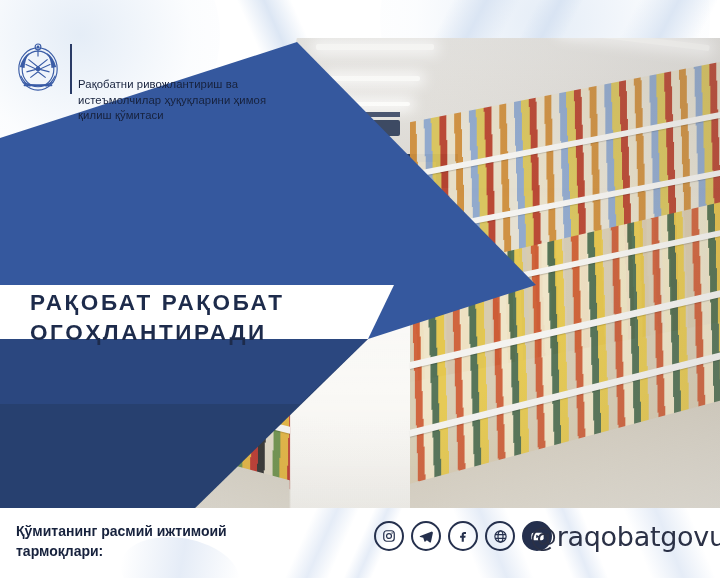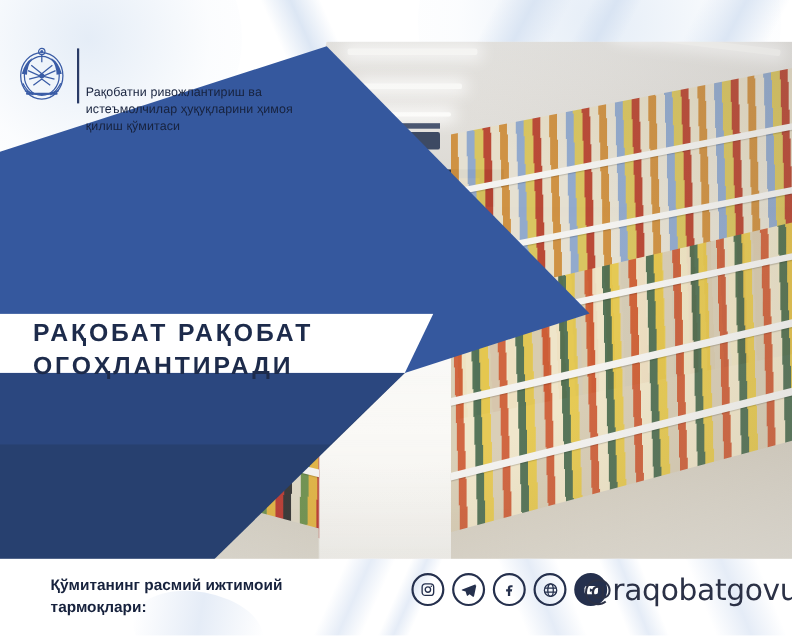--- a/index.html
+++ b/index.html
@@ -157,21 +157,20 @@
   }
   .footer-pat{position:absolute;inset:0;pointer-events:none;}
   .footer-pat i{
     position:absolute;display:block;
     background:linear-gradient(90deg,rgba(233,239,247,0),rgba(226,234,246,.9),rgba(233,239,247,0));
   }
   .footer-text{
     position:absolute;left:16px;top:13px;width:290px;
     color:#17223d;font-weight:bold;font-size:14px;line-height:20px;
     white-space:pre-line;
-    margin-left:30px;
   }
   .socials{
     position:absolute;left:374px;top:521px;display:flex;gap:7px;align-items:center;
   }
   .sicon{
     width:26px;height:26px;border-radius:50%;
     border:2px solid #25304d;
     display:flex;align-items:center;justify-content:center;
     color:#25304d;
     background:transparent;

